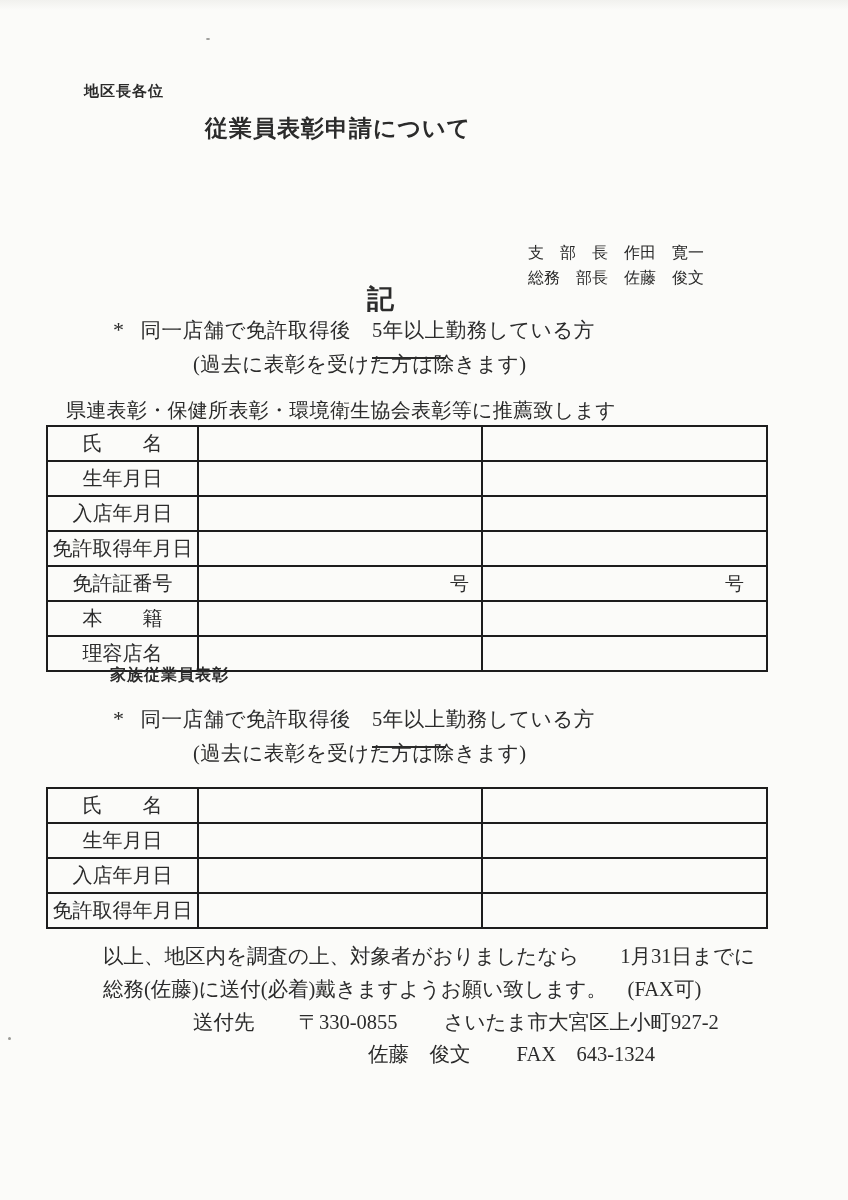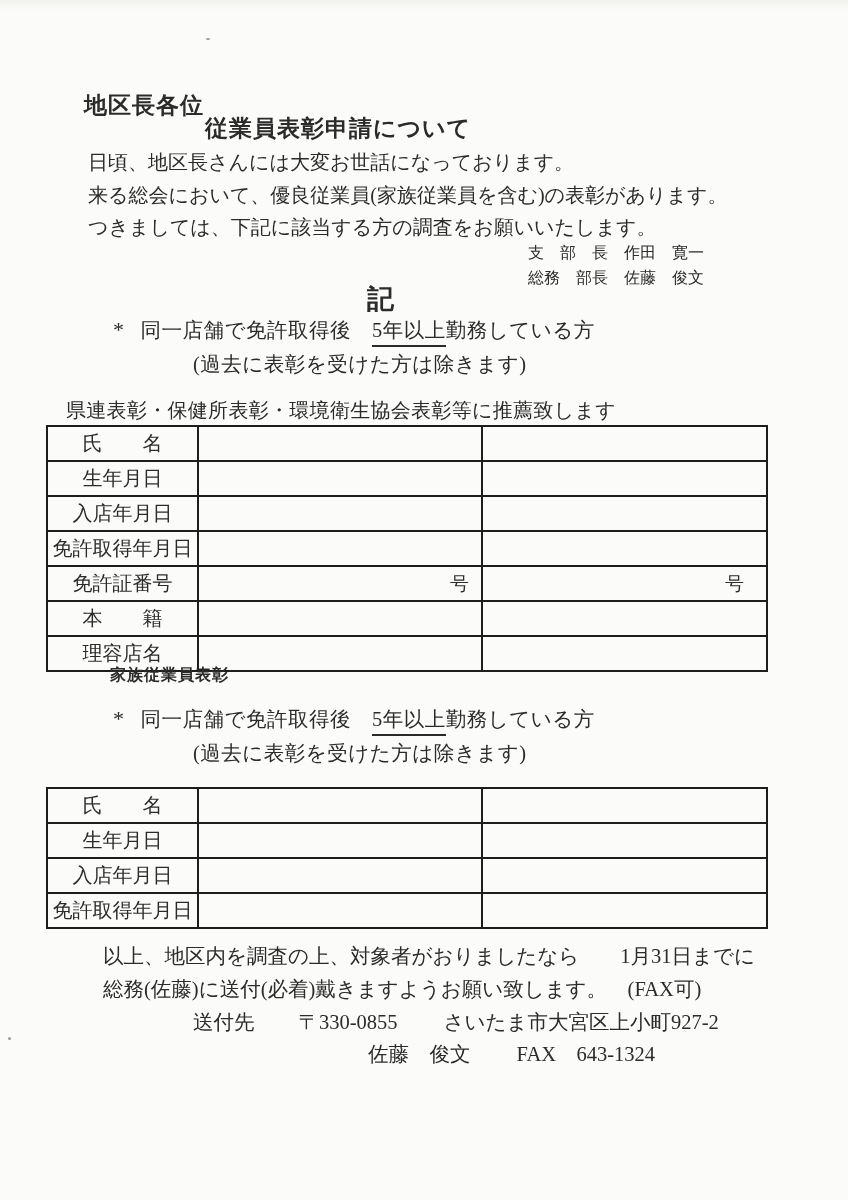--- a/index.html
+++ b/index.html
@@ -15,21 +15,21 @@
     background-image: linear-gradient(#f1f1ee, #fbfbf9 10px);
     color: #2b2b2b;
     overflow: hidden;
   }
   [data-bind] { white-space: pre-wrap; }
 
   .abs { position: absolute; }
 
   .salutation {
     left: 84px; top: 82px;
-    font-size: 23px; font-weight: 600; letter-spacing: 1px; margin-top: 8px;
+    font-size: 15px; font-weight: 600; letter-spacing: 1px;
   }
   .stamp {
     left: 397px; top: 42px;
     width: 106px; height: 55px;
     border: 4px solid #e4587a;
     border-radius: 15px;
     display: flex; align-items: center; justify-content: center;
     color: #e4587a;
     transform: rotate(-0.5deg);
     box-shadow: inset 0 0 4px rgba(228,88,122,.35);
@@ -56,21 +56,21 @@
     left: 367px; top: 281px;
     font-size: 27px; font-weight: 600;
   }
   .bullet {
     font-size: 20.5px; letter-spacing: 0.5px;
   }
   .bullet .marker { margin-right: 16px; font-size: 22px; }
   .bullet-1 { left: 113px; top: 316px; }
   .paren-note { font-size: 20.5px; letter-spacing: 0.5px; }
   .paren-1 { left: 193px; top: 350px; }
-  .underlined { border-bottom: 2px solid #2b2b2b; padding-bottom: 4px; }
+  .underlined { border-bottom: 2px solid #2b2b2b; padding-bottom: 16px; }
 
   .table-caption {
     left: 66px; top: 397px;
     font-size: 20px; letter-spacing: 0.3px;
   }
   .form-table {
     left: 46px;
     width: 722px;
     border: 2.5px solid #1d1d1d;
     box-sizing: border-box;
@@ -134,25 +134,20 @@
 </head>
 <body>
 
 <div class="page">
 
   <div class="abs salutation" data-bind="header.salutation">地区長各位</div>
 
 
   <div class="abs doc-title" data-bind="header.title">従業員表彰申請について</div>
 
-  <div class="abs intro">
-    <p data-bind="intro.line1">日頃、地区長さんには大変お世話になっております。</p>
-    <p data-bind="intro.line2">来る総会において、優良従業員(家族従業員を含む)の表彰があります。</p>
-    <p data-bind="intro.line3">つきましては、下記に該当する方の調査をお願いいたします。</p>
-  </div>
 
   <div class="abs signatures">
     <div class="sig-line">
       <span data-bind="signatures.0.role">支　部　長</span>
         <span>　</span>
         <span data-bind="signatures.0.name">作田　寛一</span>
     </div>
     <div class="sig-line">
       <span data-bind="signatures.1.role">総務　部長</span>
         <span>　</span>

